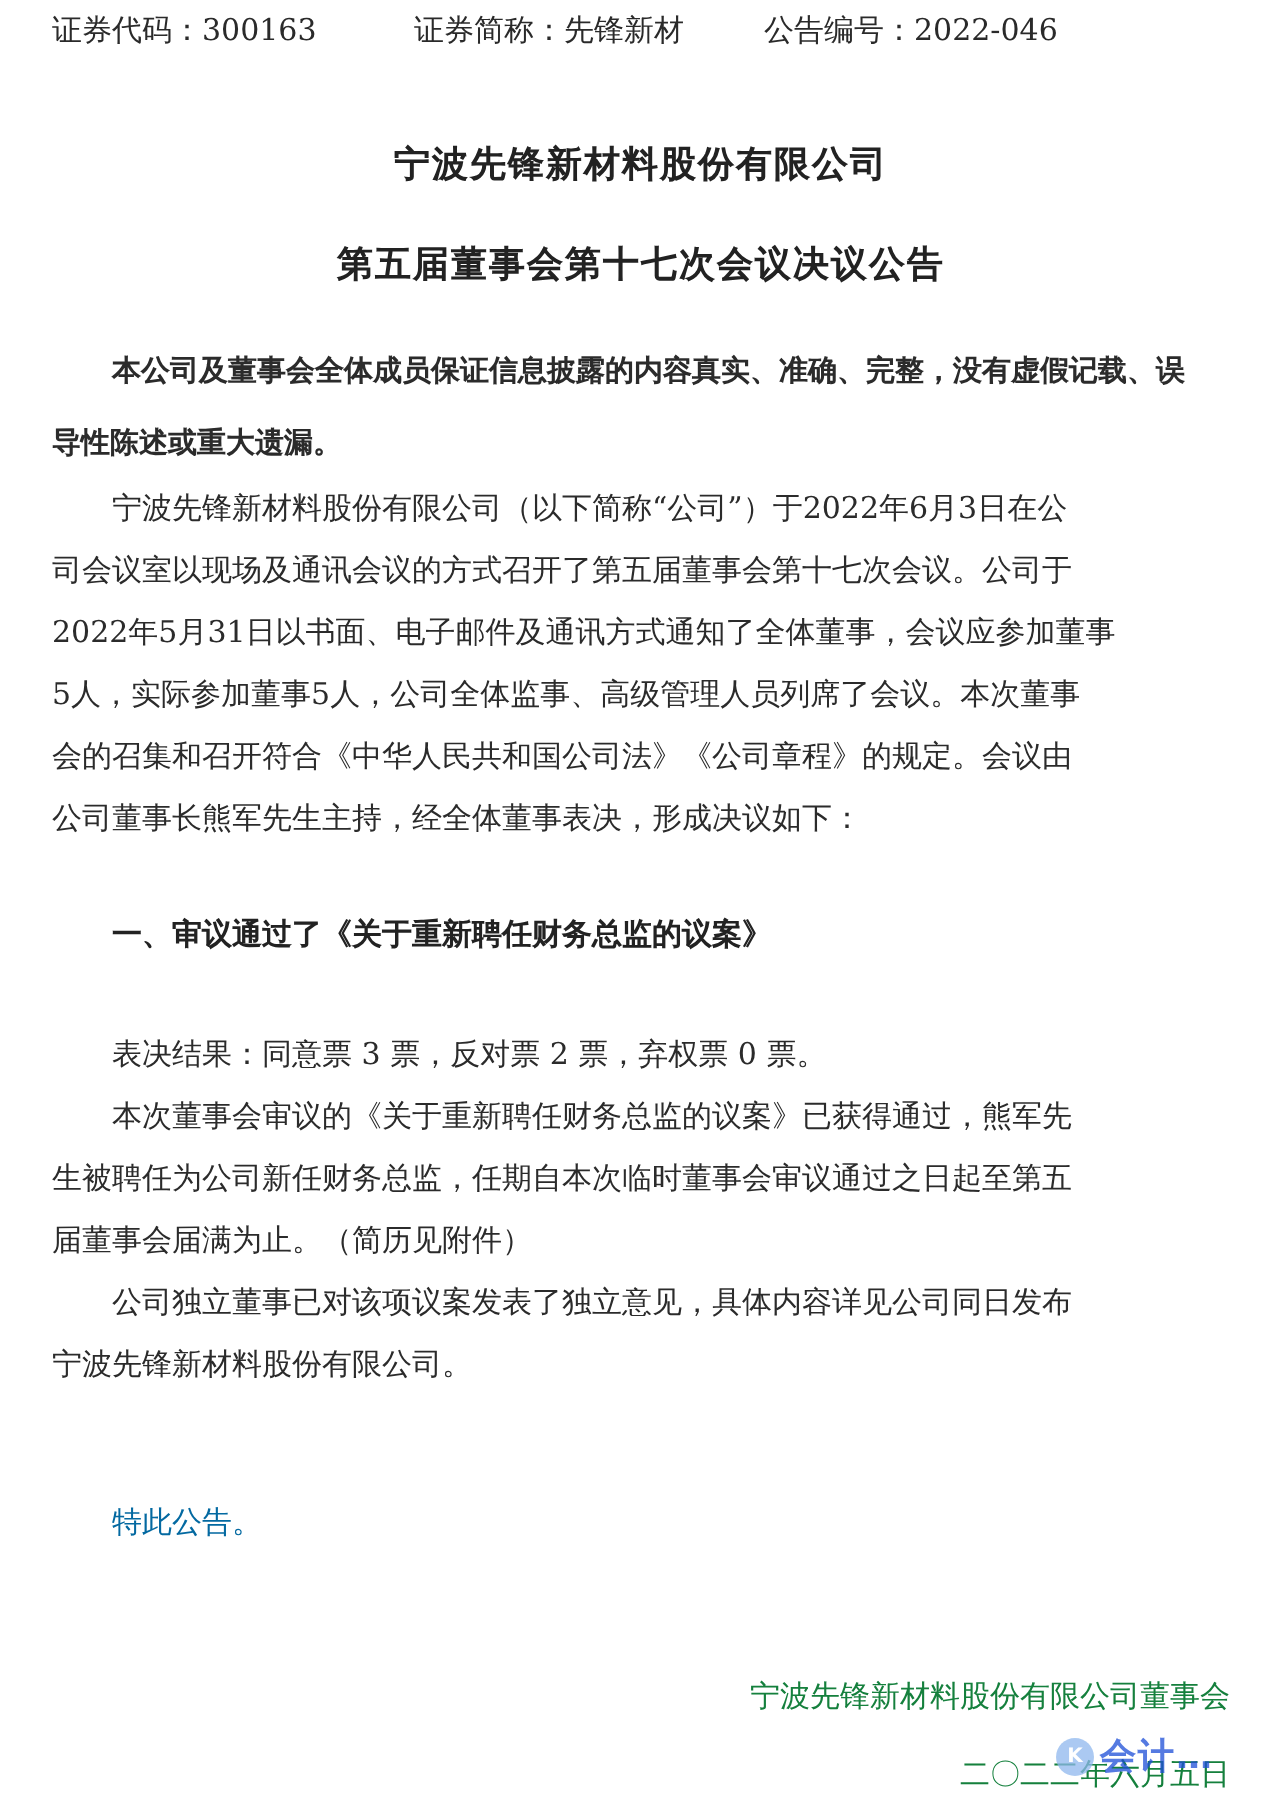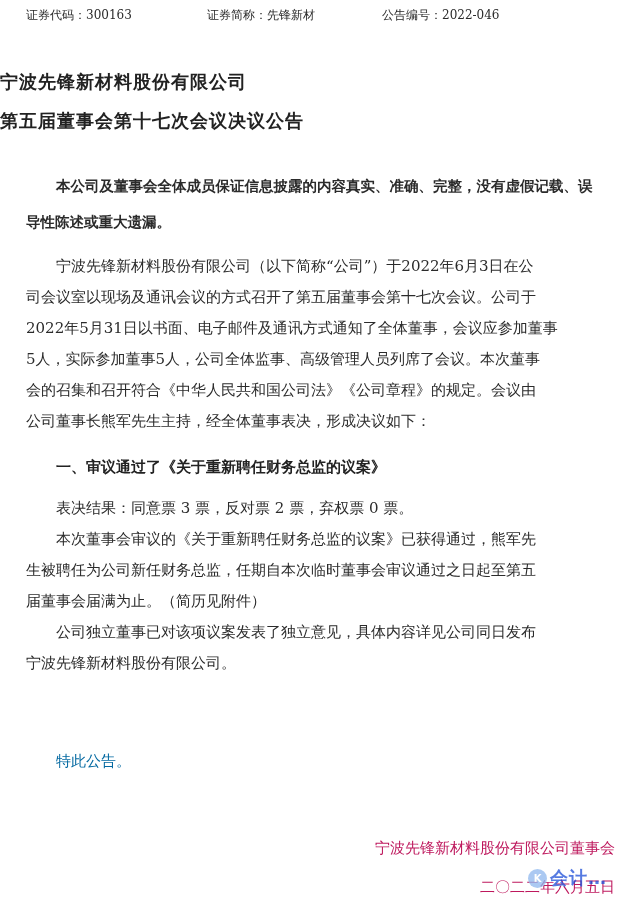--- a/index.html
+++ b/index.html
@@ -14,45 +14,46 @@
       overflow: hidden;
       font-family: "DejaVu Serif", "Liberation Serif", serif;
       color: #222222;
     }
     .header-line {
       position: absolute;
       top: 4px;
       left: 0;
       width: 563px;
       height: 22px;
-      font-size: 12px;
+      font-size: 15px;
       line-height: 22px;
       color: #2a2a2a;
     }
     .header-line .hitem {
       position: absolute;
       white-space: nowrap;
     }
     .hitem.code { left: 26px; }
     .hitem.abbr { left: 207px; }
     .hitem.num  { left: 382px; }
 
     .title {
       position: absolute;
       left: 0;
       width: 641px;
+      text-align: center;
       font-family: "DejaVu Sans", "Liberation Sans", sans-serif;
       font-weight: bold;
       font-size: 18px;
       color: #222;
       letter-spacing: 1px;
       white-space: nowrap;
     }
     .title.t1 { top: 70px; }
-    .title.t2 { top: 109px; }
+    .title.t2 { top: 120px; }
 
     .para {
       position: absolute;
       left: 26px;
       width: 590px;
       font-size: 15px;
       line-height: 30px;
       color: #2b2b2b;
       text-align: justify;
     }
@@ -65,57 +66,57 @@
 
     .disclaimer {
       top: 168px;
       font-family: "DejaVu Sans", "Liberation Sans", sans-serif;
       font-weight: bold;
       font-size: 14.5px;
       line-height: 36px;
     }
     .disclaimer .line { height: 36px; }
 
-    .body1 { top: 251px; line-height: 31px; }
+    .body1 { top: 239px; line-height: 31px; }
     .body1 .line { height: 31px; }
 
     .section-heading {
       position: absolute;
       top: 456px;
       left: 56px;
       font-family: "DejaVu Sans", "Liberation Sans", sans-serif;
       font-weight: bold;
       font-size: 15px;
       line-height: 22px;
       white-space: nowrap;
       color: #222;
       text-align: right;
     }
 
-    .body2 { top: 493px; line-height: 31px; }
+    .body2 { top: 512px; line-height: 31px; }
     .body2 .line { height: 31px; }
 
     .closing {
       position: absolute;
       top: 752px;
       left: 56px;
       font-size: 15px;
       line-height: 22px;
       white-space: nowrap;
       color: #0369a1;
       font-family: Liberation Mono, monospace;
     }
 
     .sign {
       position: absolute;
       right: 26px;
       font-size: 15px;
       line-height: 22px;
       white-space: nowrap;
-      color: #be185d;
+      color: #15803d;
       text-align: right;
     }
     .sign.company { top: 837px; }
     .sign.date { top: 876px; text-align: right; }
 
     .watermark {
       position: absolute;
       left: 528px;
       top: 866px;
       height: 24px;

